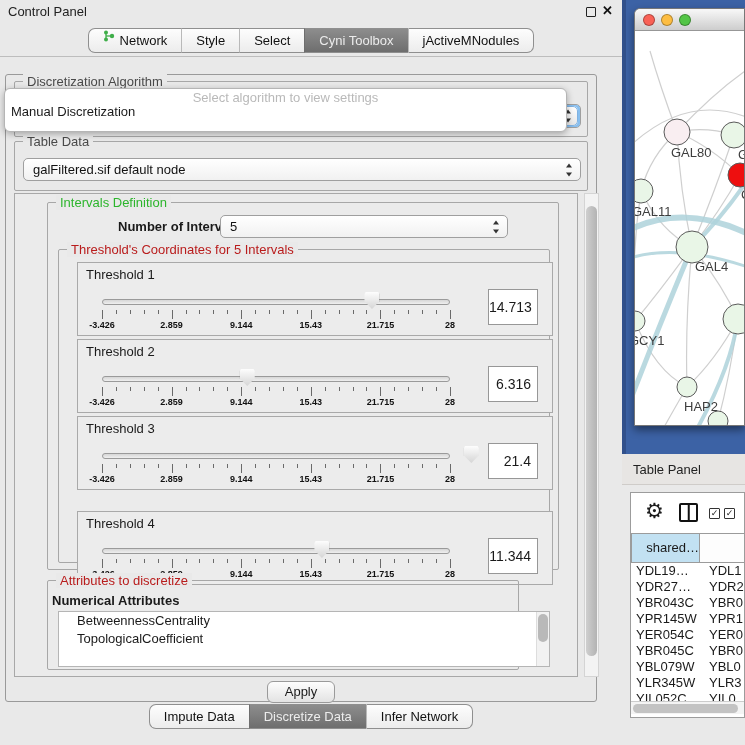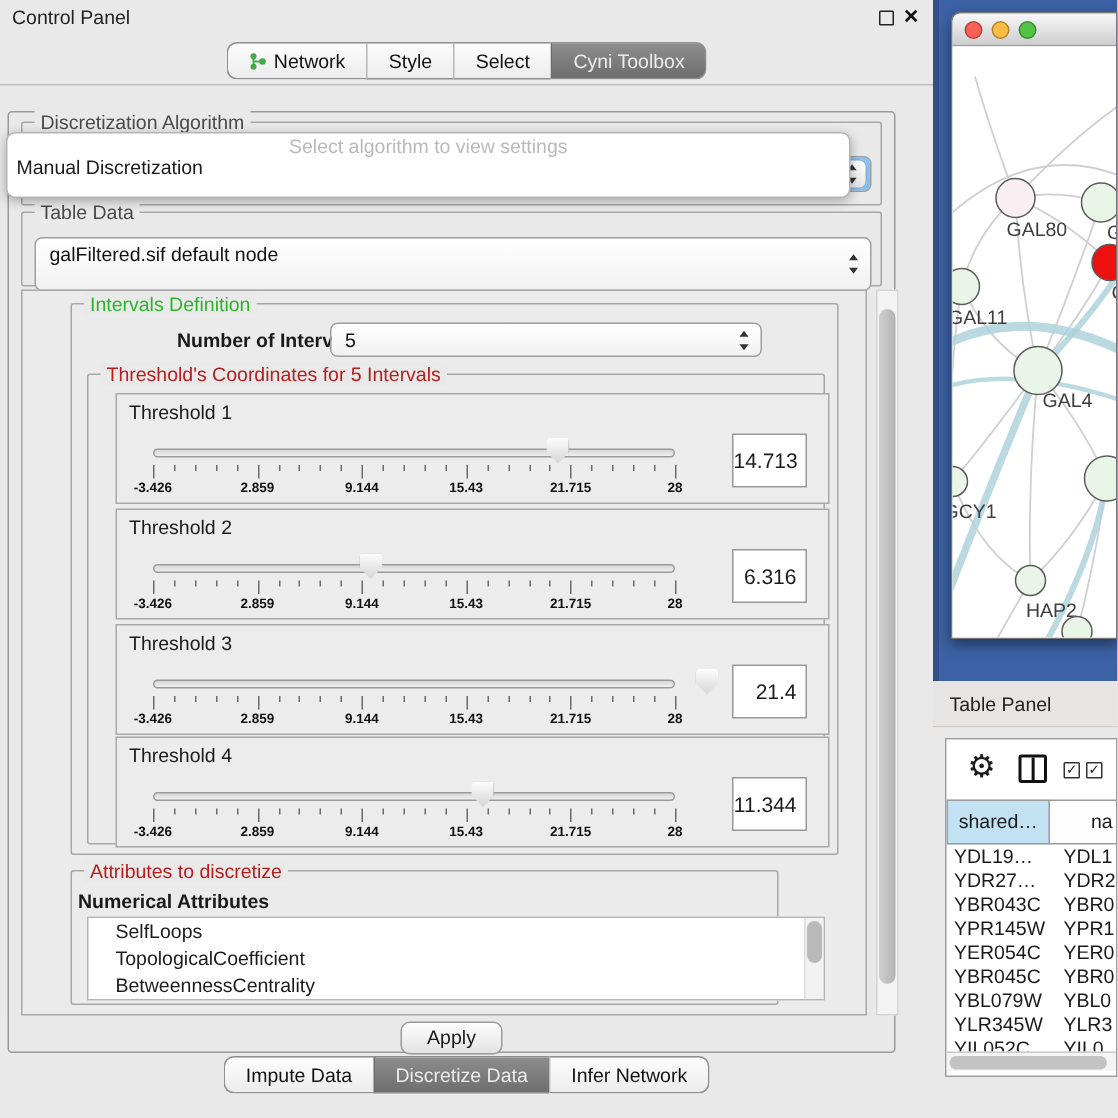--- a/index.html
+++ b/index.html
@@ -12,21 +12,21 @@
   #cp-titlebar{left:0;top:0;width:622px;height:22px}
   #cp-title{left:8px;top:4px;color:#222}
   #float-ic{left:586px;top:7px;width:10px;height:10px;border:1.6px solid #222;border-radius:1px}
   #close-ic{left:602px;top:3px;font-weight:bold;font-size:13px;color:#111}
 
   .segbar{display:flex;justify-content:center}
   #top-tabs{left:0;top:28px;width:622px}
   #bottom-tabs{left:0;top:704px;width:622px}
   .seg{height:25px;line-height:23px;padding:0 14px;background:linear-gradient(#fdfdfd,#ececec);
        border-top:1px solid #8f8f8f;border-bottom:1px solid #8f8f8f;border-left:1px solid #b9b9b9;
-       color:#111;display:flex;align-items:center;gap:5px;white-space:nowrap}
+       color:#111;display:flex;gap:5px;white-space:nowrap}
   .seg:first-child{border-left:1px solid #8f8f8f;border-radius:7px 0 0 7px}
   .seg:last-child{border-right:1px solid #8f8f8f;border-radius:0 7px 7px 0}
   .seg.sel{background:linear-gradient(#8d8d8d,#6e6e6e);color:#ececec;border-left-color:#6e6e6e}
   #tabline{left:0;top:56px;width:622px;border-top:1px solid #bdbdbd}
 
   #main-panel{left:5px;top:74px;width:592px;height:628px;border:1px solid #9a9a9a;border-radius:3px;background:#e9e9e9}
 
   .grp{position:absolute;border:1px solid #a7a7a7;border-radius:2px}
   .gt{position:absolute;top:-8px;left:8px;background:#e9e9e9;padding:0 4px;white-space:nowrap}
   .gt.green{color:#2cb52c}.gt.blue{color:#b91c1c}.gt.gray{color:#4a4a4a}
@@ -78,21 +78,21 @@
   #table-panel-bar{left:622px;top:454px;width:123px;height:31px;background:#e7e5e3;border-bottom:1px solid #cfccc9}
   #tp-title{position:absolute;left:11px;top:8px;color:#222}
   #table-area{left:622px;top:485px;width:123px;height:260px;background:#e9e9e9}
   #table-container{position:absolute;left:8px;top:7px;width:115px;height:226px;background:#fff;border:1px solid #9c9c9c;overflow:hidden}
   #t-toolbar{position:absolute;left:0;top:0;width:100%;height:40px;background:#fff}
   #gear{position:absolute;left:14px;top:6px;font-size:21px;color:#1c1c1c}
   #split-ic{position:absolute;left:48px;top:10px;width:19px;height:19px;border:2.5px solid #111;border-radius:2px}
   #split-ic i{position:absolute;left:50%;top:0;width:2.5px;height:100%;background:#111;transform:translateX(-50%)}
   .chk{position:absolute;top:15px;width:11px;height:11px;border:1.5px solid #333;border-radius:1px;font-size:9px;line-height:9px;text-align:center;color:#222}
   #t-header{position:absolute;left:0;top:40px;width:200px;height:30px;display:flex}
-  .hcell{height:30px;border:1px solid #9b9b9b;border-left:none;line-height:28px;text-align:center;overflow:hidden;white-space:nowrap}
+  .hcell{height:30px;border:1px solid #9b9b9b;border-left:none;line-height:28px;text-align:right;overflow:hidden;white-space:nowrap}
   .hcell.c1{width:69px;border-left:1px solid #9b9b9b;background:#c2e1f2}
   .hcell.c2{width:70px;background:#fdfdfd}
   #t-rows{position:absolute;left:0;top:70px;width:200px;height:140px;overflow:hidden}
   .trow{display:flex;height:16px;line-height:16px}
   .tcell{overflow:hidden;white-space:nowrap}
   .tcell.c1{width:69px;padding-left:5px}
   .tcell.c2{width:70px;padding-left:9px}
   #t-hscroll{position:absolute;left:0;top:208px;width:113px;height:13px;background:#f4f4f4;border-top:1px solid #ccc}
   #t-hscroll .th{position:absolute;left:2px;top:2px;width:105px;height:9px;border-radius:5px;background:#c3c3c3}
 
@@ -121,40 +121,43 @@
       </div>
       <div class="seg">
         <span>Style</span>
       </div>
       <div class="seg">
         <span>Select</span>
       </div>
       <div class="seg sel">
         <span>Cyni Toolbox</span>
       </div>
+      <div class="seg">
+        <span>jActiveMNodules</span>
+      </div>
     </div>
   <div id="tabline" class="abs"></div>
 
   <div id="main-panel" class="abs">
 
     <div class="grp" id="grp-disc" style="left:8px;top:6px;width:574px;height:56px">
       <span class="gt gray">Discretization Algorithm</span>
       <div class="combo" style="left:8px;top:22px;width:558px;height:24px">
         <span id="algo-stepper">
             <span class="stp">
               <i class="u"></i>
               <i class="d"></i>
             </span>
           </span>
       </div>
     </div>
 
     <div class="grp" id="grp-td" style="left:8px;top:66px;width:574px;height:50px">
       <span class="gt gray">Table Data</span>
-      <div class="combo" style="left:8px;top:16px;width:558px;height:36px">
+      <div class="combo" style="left:8px;top:16px;width:558px;height:23px">
         <span>galFiltered.sif default node</span>
         <span class="stp">
             <i class="u"></i>
             <i class="d"></i>
           </span>
       </div>
     </div>
 
     <div id="viewport" class="abs">
       <div class="grp" style="left:32px;top:8px;width:512px;height:368px">
@@ -289,21 +292,21 @@
               <div class="tlbl">
                 <span style="left:0%">-3.426</span>
                 <span style="left:20%">2.859</span>
                 <span style="left:40%">9.144</span>
                 <span style="left:60%">15.43</span>
                 <span style="left:80%">21.715</span>
                 <span style="left:100%">28</span>
               </div>
               <div class="vbox">21.4</div>
             </div>
-            <div class="tpanel" style="top: 241px;">
+            <div class="tpanel" style="top: 261px;">
               <div class="tlabel">Threshold 4</div>
               <div class="track"></div>
               <div class="thumb" style="left:calc(24px + 46.99929994272259% * 0.985 - 7px)"></div>
               <div class="ticks">
                 <i class="mj" style="left:0%"></i>
                 <i class="mn" style="left:4%"></i>
                 <i class="mn" style="left:8%"></i>
                 <i class="mn" style="left:12%"></i>
                 <i class="mn" style="left:16%"></i>
                 <i class="mj" style="left:20%"></i>
@@ -338,23 +341,22 @@
               </div>
               <div class="vbox">11.344</div>
             </div>
           </div>
       </div>
 
       <div class="grp" style="left:32px;top:386px;width:472px;height:90px">
         <span class="gt blue">Attributes to discretize</span>
         <span class="abs" style="left:4px;top:12px;font-weight:bold">Numerical Attributes</span>
         <div id="attr-list">
-          <div class="attr-item">SelfLoops</div>
+            <div class="attr-item">BetweennessCentrality</div>
             <div class="attr-item">TopologicalCoefficient</div>
-            <div class="attr-item">BetweennessCentrality</div>
             <div id="attr-sb">
               <span class="th"></span>
             </div>
         </div>
       </div>
     </div>
 
     <div class="vsb abs">
       <span class="th" style="top:12px;height:450px"></span>
     </div>

